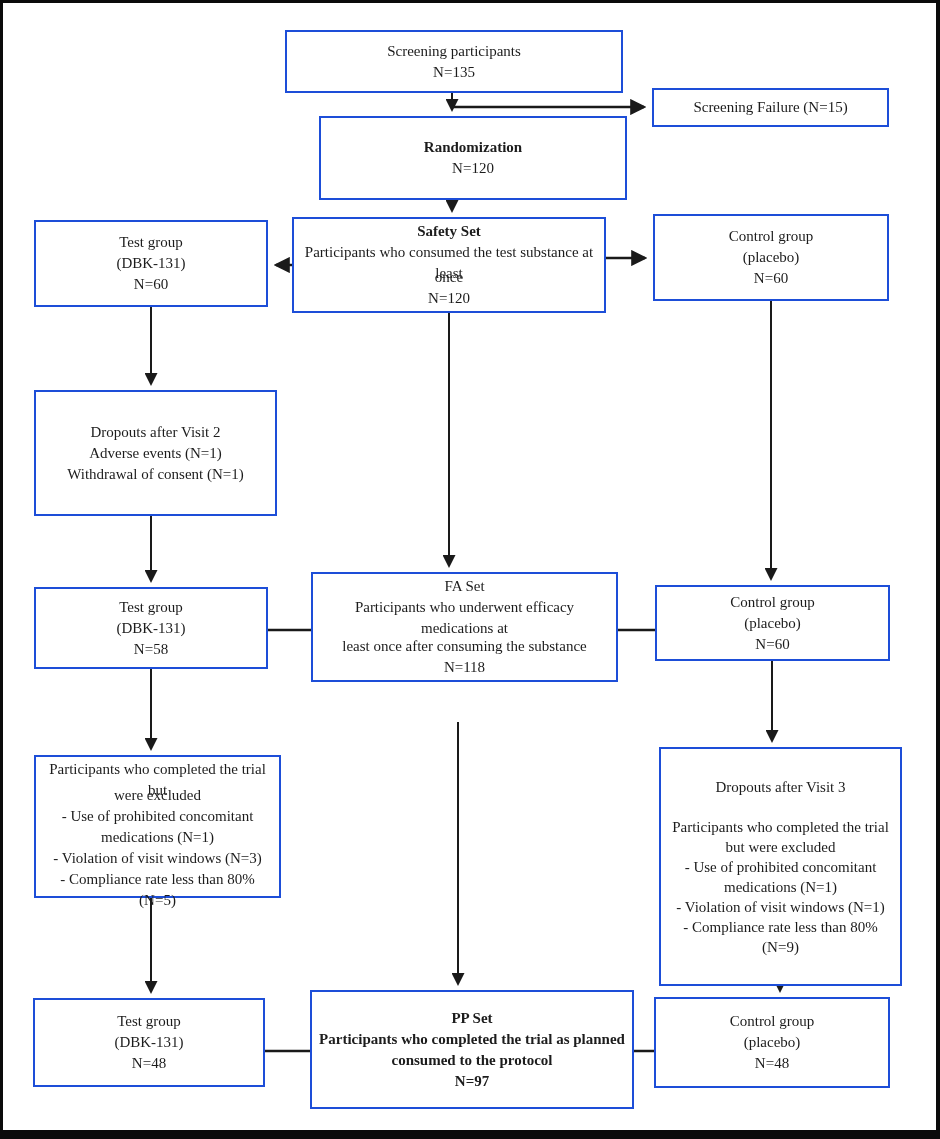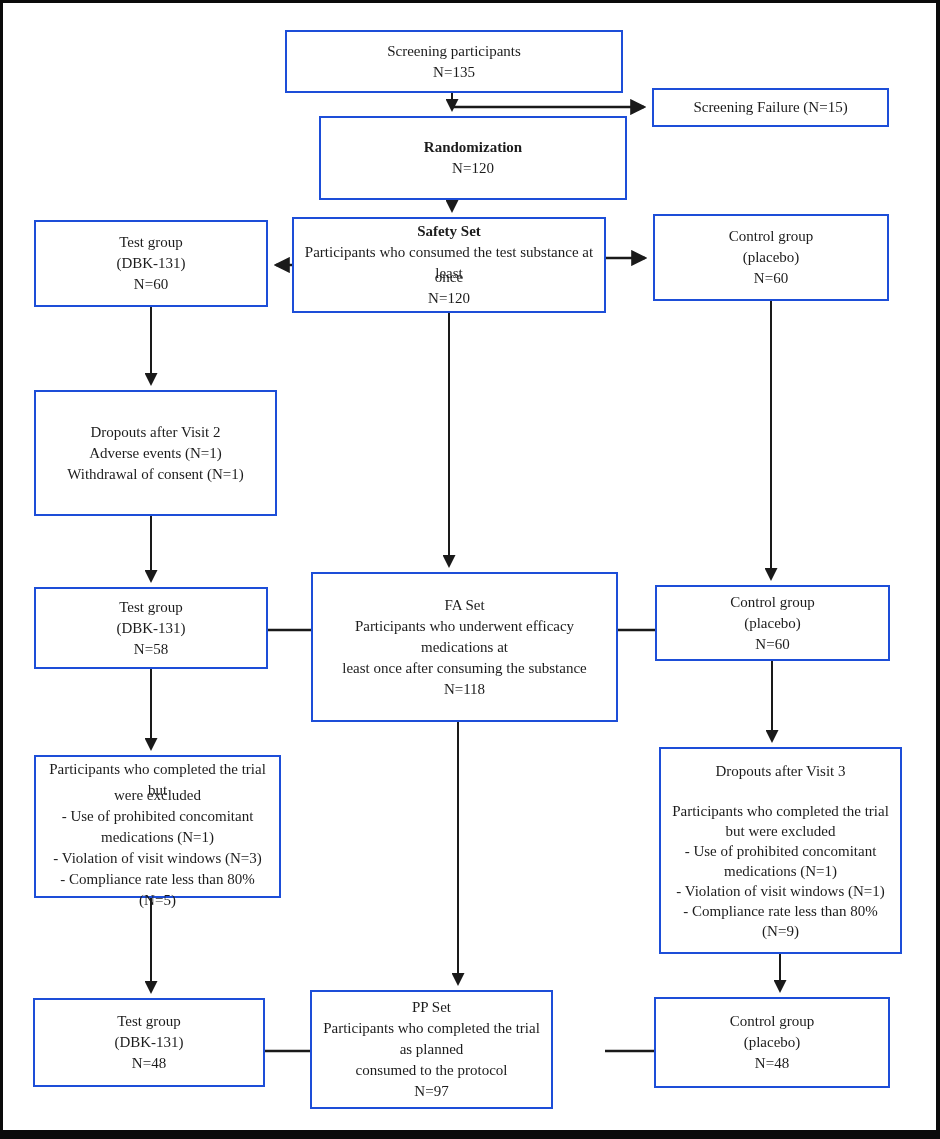--- a/index.html
+++ b/index.html
@@ -51,26 +51,26 @@
 
   
   #screening          { left: 285px; top: 30px;  width: 338px; height: 63px; }
   #screening-failure  { left: 652px; top: 88px;  width: 237px; height: 39px; }
   #randomization      { left: 295px; top: 116px; width: 308px; height: 84px; margin-left: 24px; }
   #safety-set         { left: 292px; top: 217px; width: 314px; height: 96px; }
   #test-group-60      { left: 34px;  top: 220px; width: 234px; height: 87px; }
   #control-group-60   { left: 653px; top: 214px; width: 236px; height: 87px; }
   #dropouts-visit2    { left: 34px;  top: 390px; width: 243px; height: 126px; }
   #test-group-58      { left: 34px;  top: 587px; width: 234px; height: 82px; }
-  #fa-set             { left: 311px; top: 572px; width: 307px; height: 150px; }
+  #fa-set             { left: 311px; top: 572px; width: 307px; height: 110px; }
   #control-group-60b  { left: 655px; top: 585px; width: 235px; height: 76px; }
   #excluded-test      { left: 34px;  top: 755px; width: 247px; height: 143px; }
-  #dropouts-visit3    { left: 659px; top: 747px; width: 243px; height: 207px; }
+  #dropouts-visit3    { left: 659px; top: 747px; width: 243px; height: 239px; }
   #test-group-48      { left: 33px;  top: 998px; width: 232px; height: 89px; }
-  #pp-set             { left: 310px; top: 990px; width: 243px; height: 119px; }
+  #pp-set             { left: 310px; top: 990px; width: 324px; height: 119px; font-weight: bold; }
   #control-group-48   { left: 654px; top: 997px; width: 236px; height: 91px; }
 
   svg line { stroke: #1a1a1a; stroke-width: 2; }
   svg line.thick { stroke-width: 2.5; }
 </style>
 </head>
 <body>
 
 <div class="page">
 

